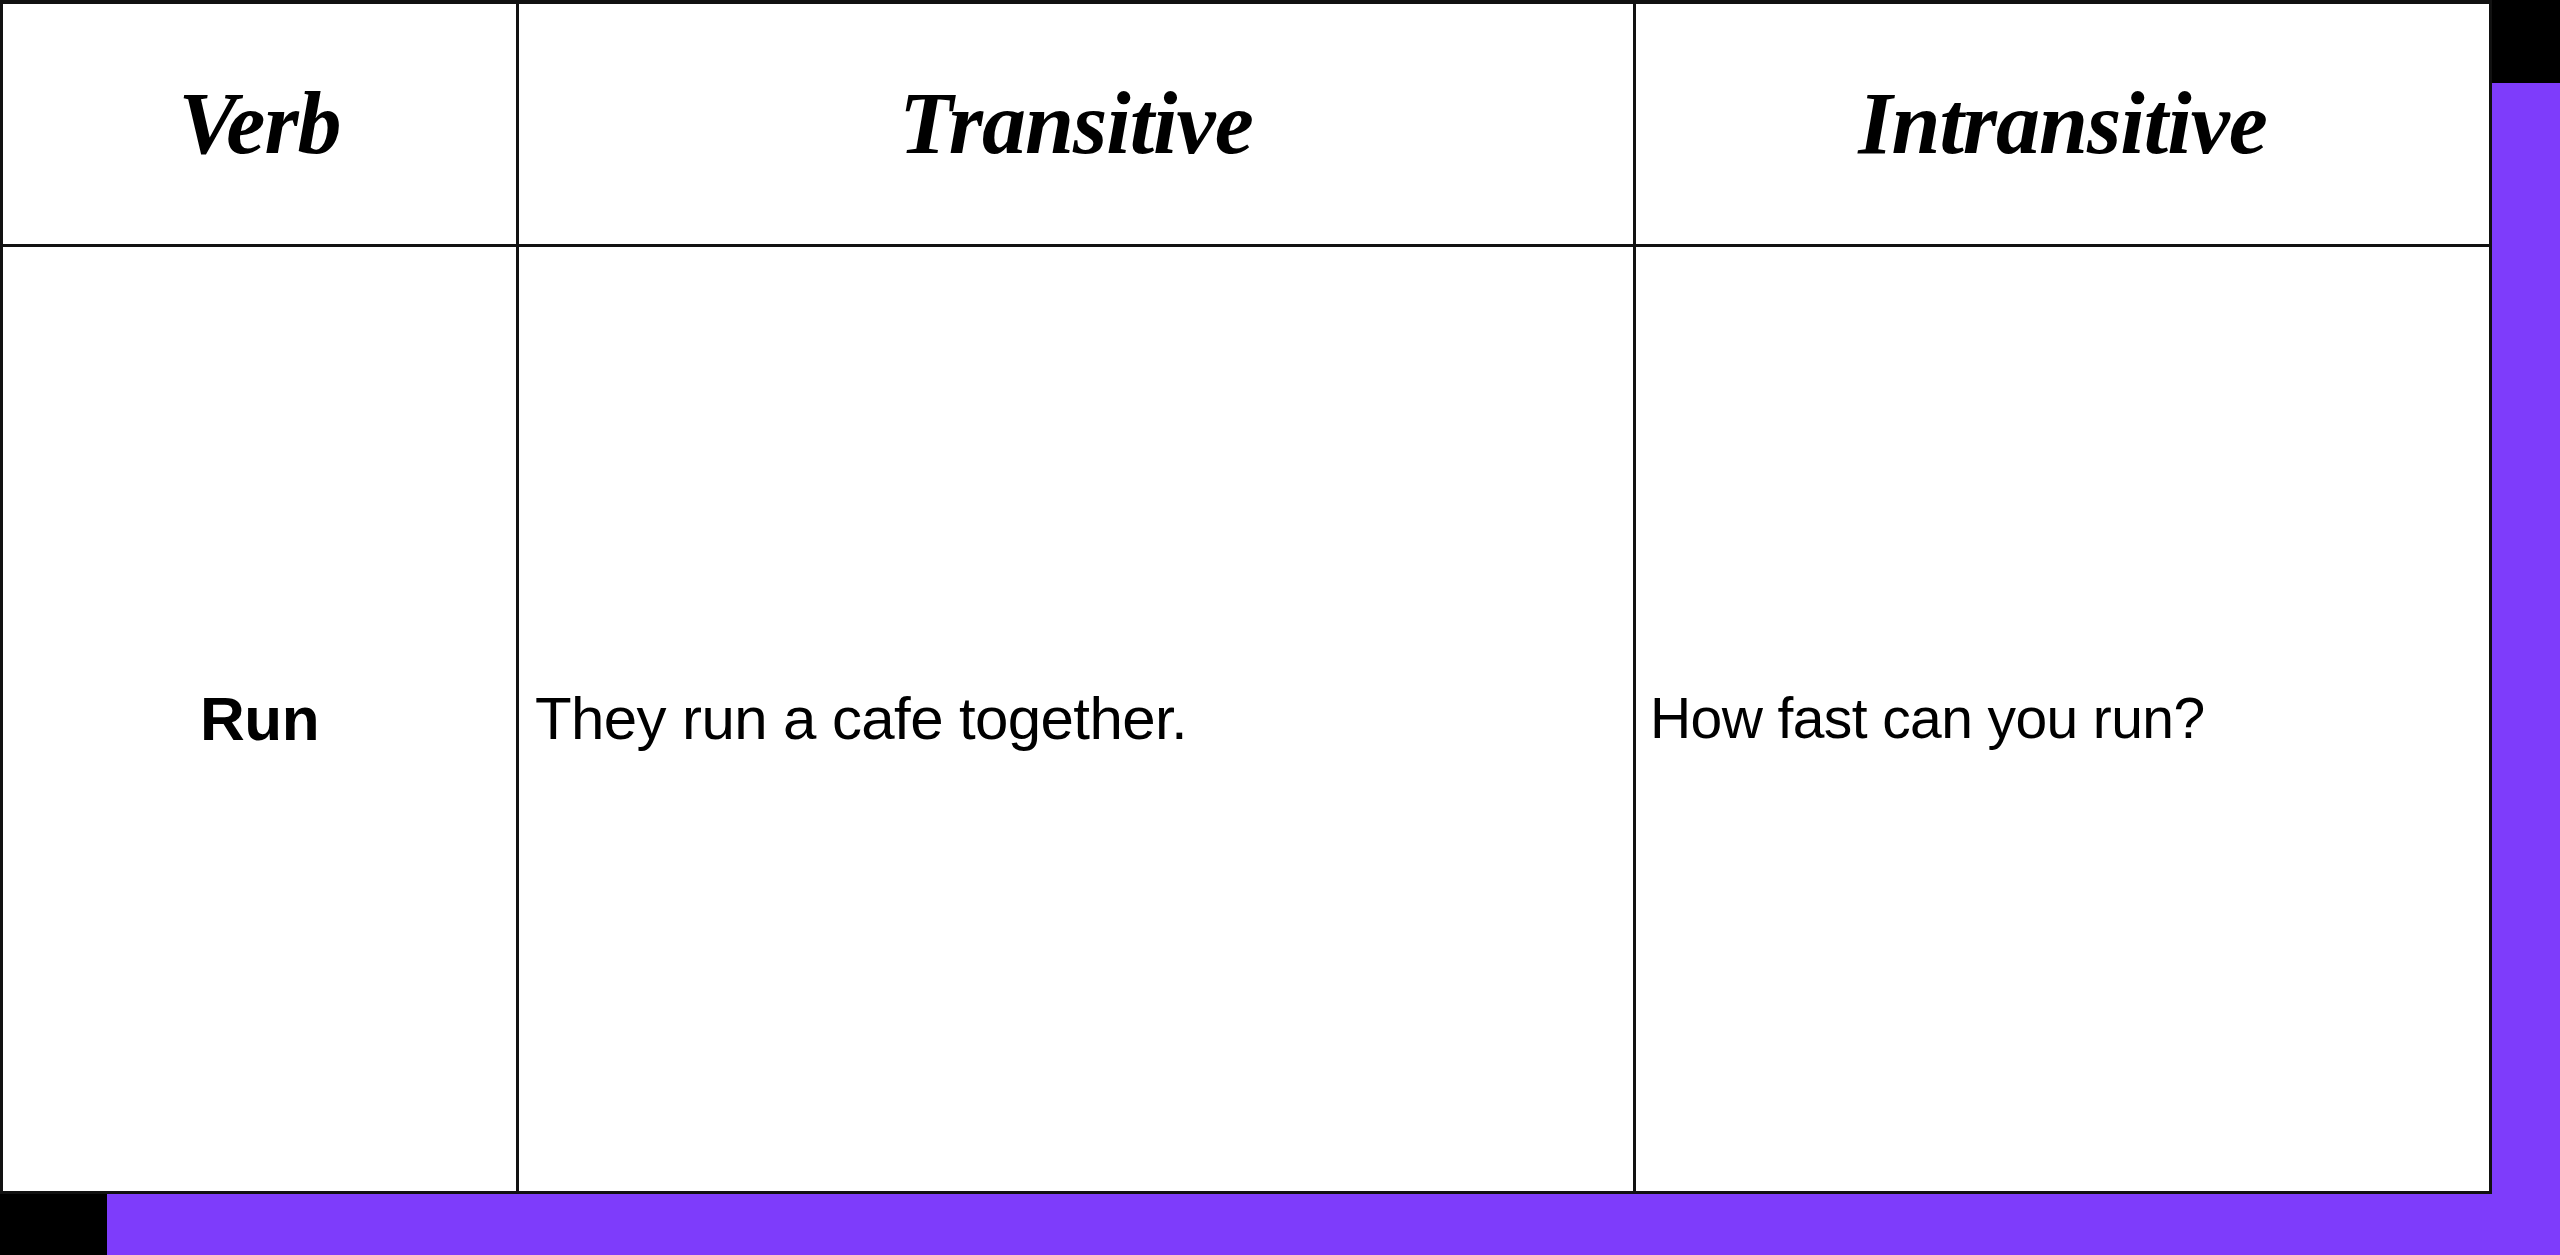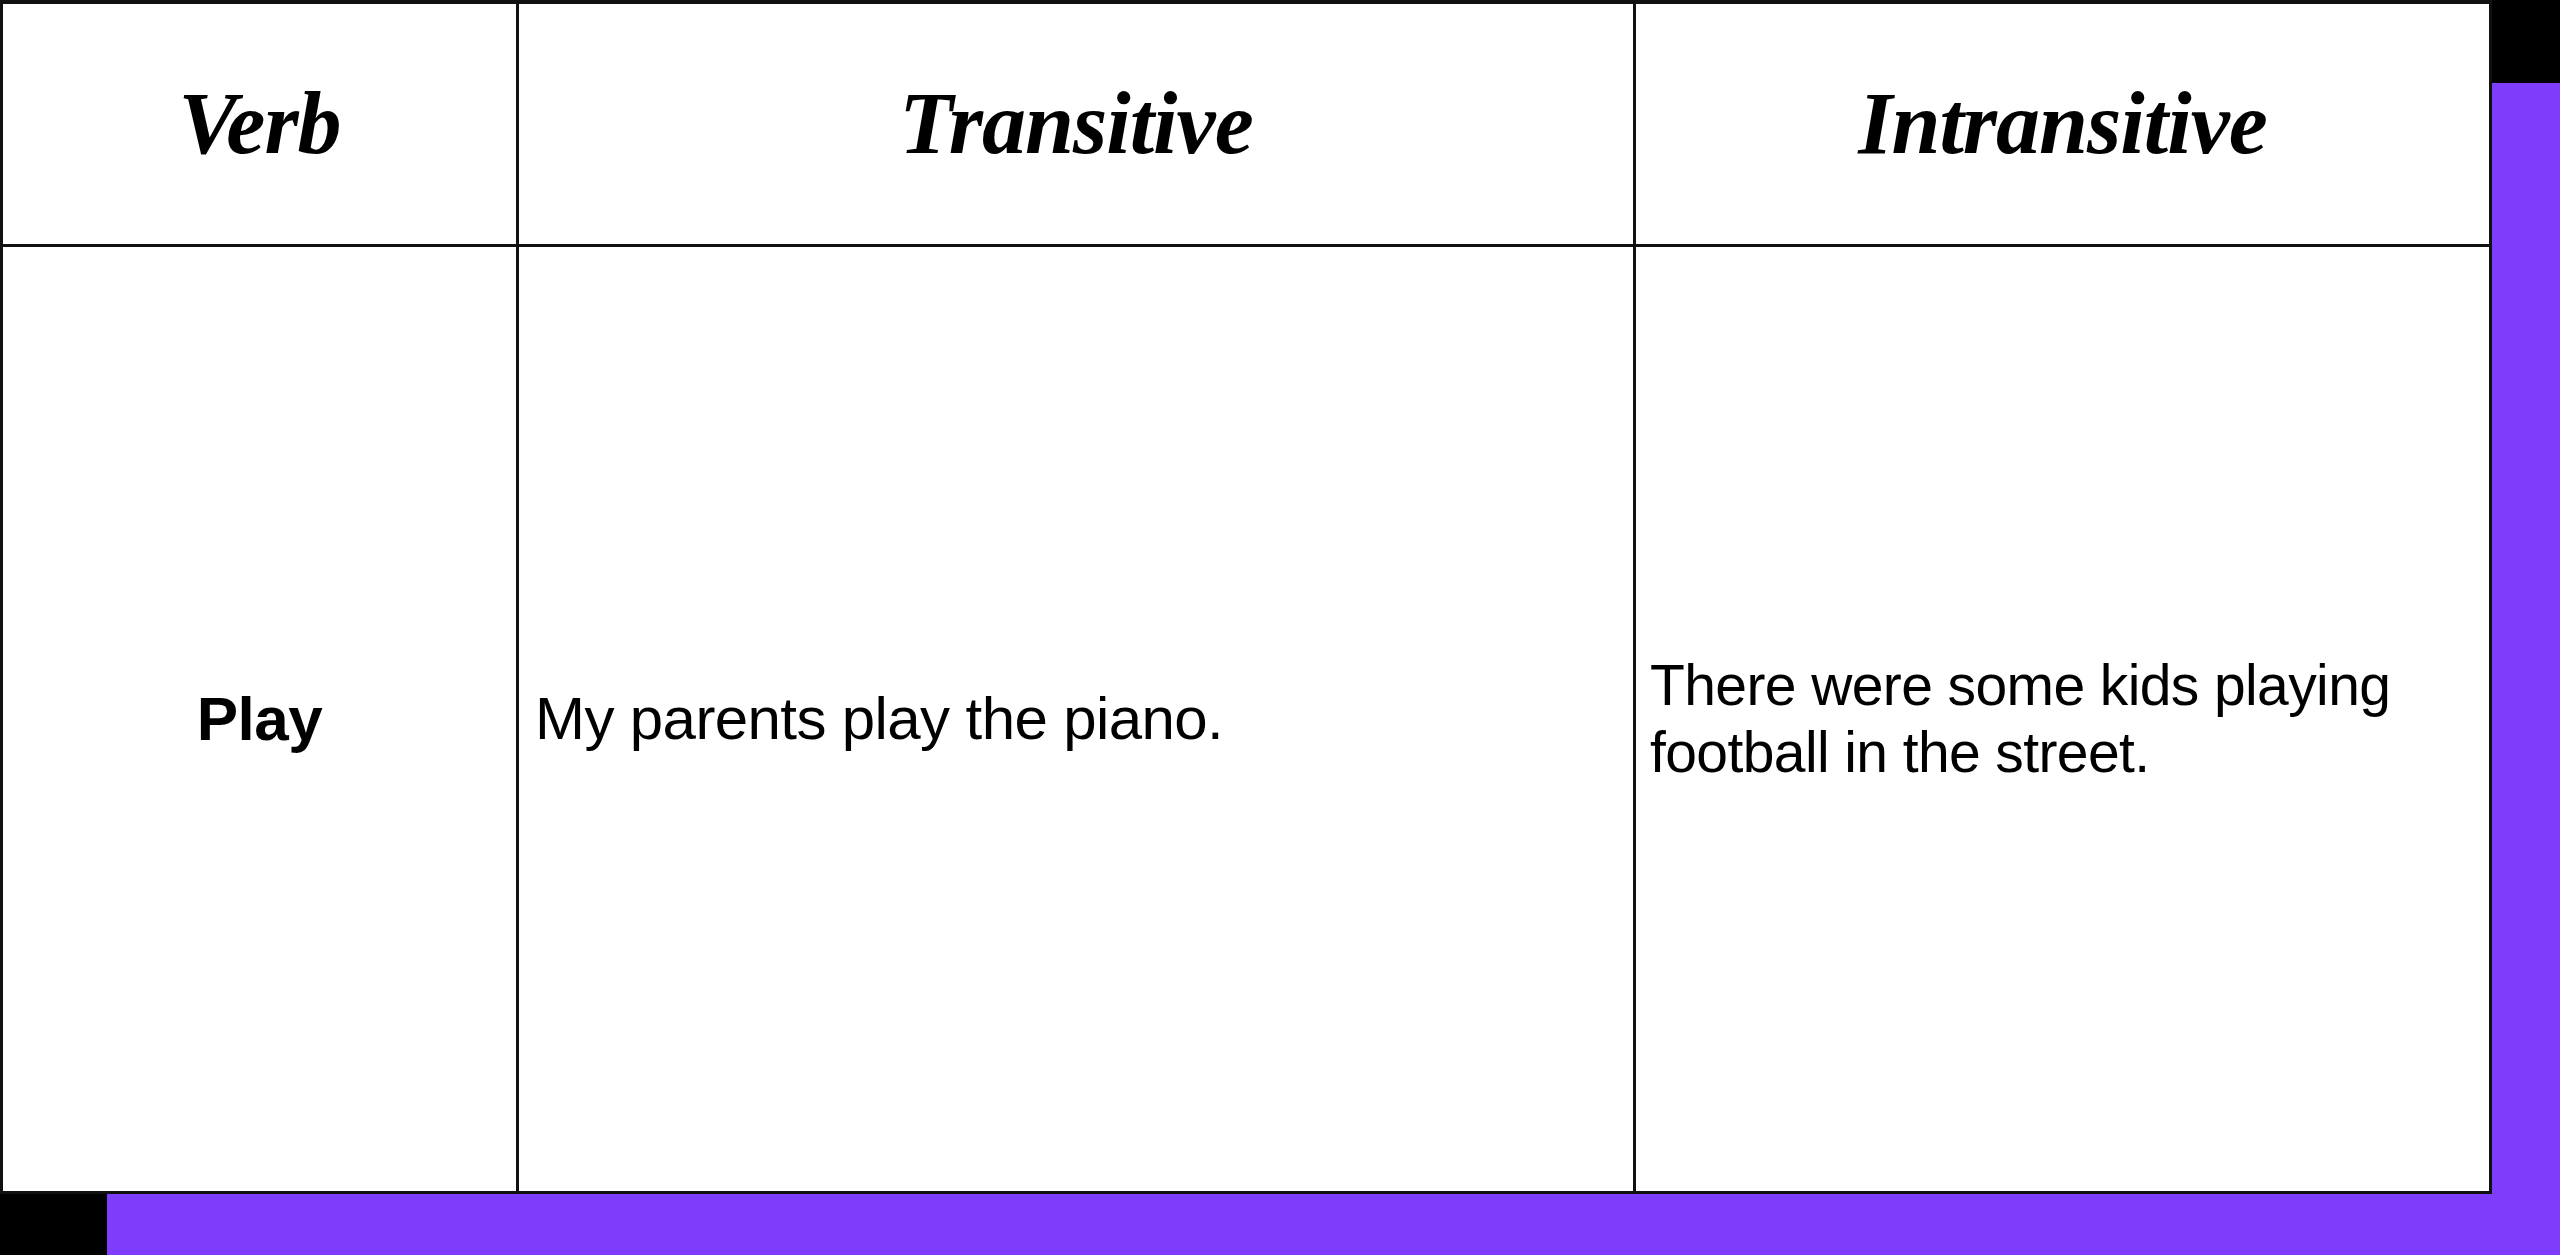--- a/index.html
+++ b/index.html
@@ -130,28 +130,27 @@
     </colgroup>
     <thead>
       <tr>
         <th>Verb</th>
         <th>Transitive</th>
         <th>Intransitive</th>
       </tr>
     </thead>
     <tbody>
 
-      <tr>
-        <td class="verb-cell">Play</td>
-        <td class="sentence-cell">My parents play the piano.</td>
-        <td class="sentence-cell intrans wrap2">
-          <span class="cell-line">There were some kids playing</span>
-          <span class="cell-line">football in the street.</span>
-        </td>
-      </tr>
 
 
 
 
+      <tr>
+        <td class="verb-cell">Run</td>
+        <td class="sentence-cell">They run a cafe together.</td>
+        <td class="sentence-cell intrans">
+          <span class="cell-line">How fast can you run?</span>
+        </td>
+      </tr>
 
     </tbody>
   </table>
 </div>
 
 </body></html>

